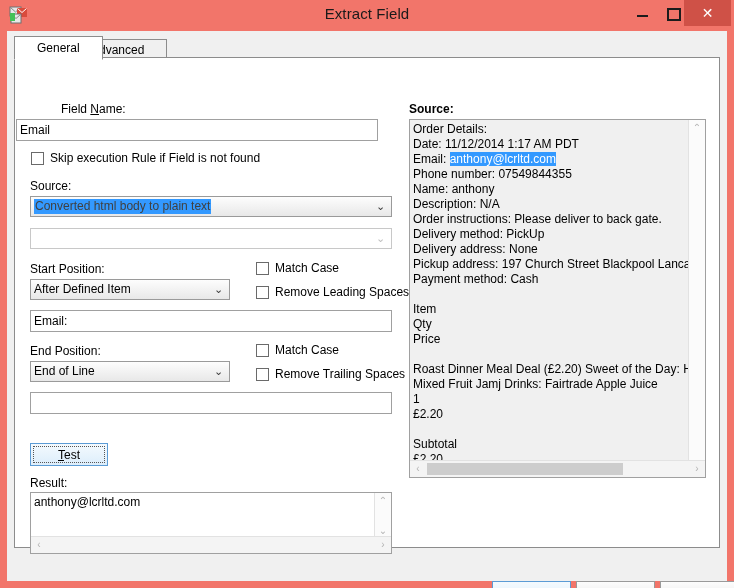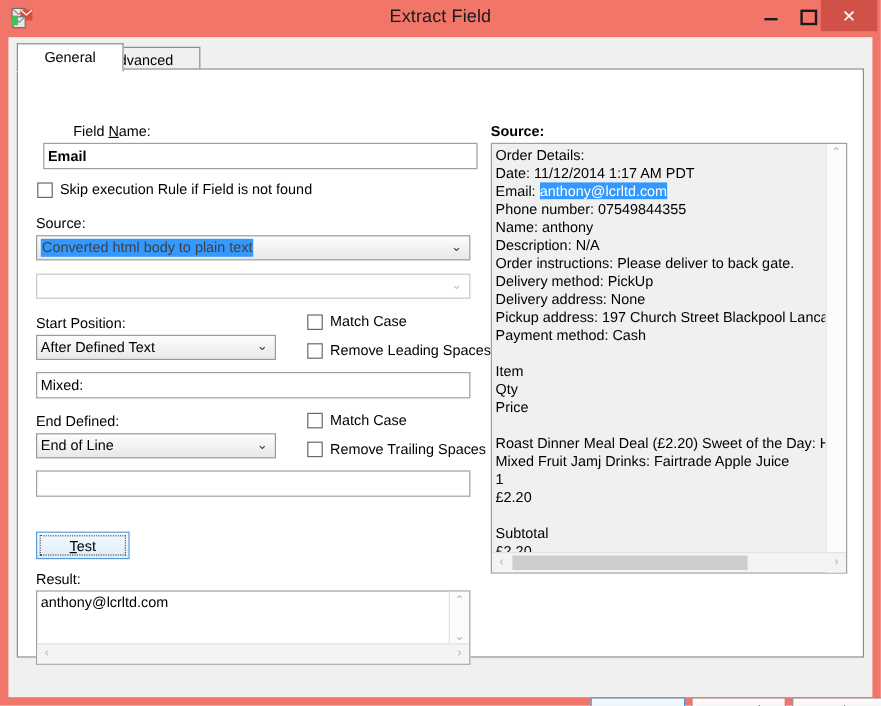--- a/index.html
+++ b/index.html
@@ -345,21 +345,21 @@
       </div>
       <div class="tab tab-advanced">
         <span>Advanced</span>
       </div>
     </div>
 
     <div class="page">
 
       <div class="lbl" style="left:15px; top:44px;margin-left:31px;"><span>Field </span><u>N</u><span>ame:</span></div>
 
-      <div class="textbox" style="left:21px; top:61px; width:362px; height:22px;font-weight:bold;">
+      <div class="textbox" style="left:1px; top:61px; width:362px; height:22px;">
         <span>Email</span>
       </div>
 
       <div class="check" style="left:16px; top:93px;">
         <span class="box"></span>
         <span class="txt">Skip execution Rule if Field is not found</span>
       </div>
 
       <div class="lbl" style="left:15px; top:121px;">Source:</div>
 
@@ -369,39 +369,39 @@
       </div>
 
       <div class="combo disabled" style="left:15px; top:170px; width:362px;">
         <span class="val"></span>
         <span class="arrow">⌄</span>
       </div>
 
       <div class="lbl" style="left:15px; top:204px;">Start Position:</div>
 
       <div class="combo" style="left:15px; top:221px; width:200px;">
-        <span class="val">After Defined Text</span>
+        <span class="val">After Defined Item</span>
         <span class="arrow">⌄</span>
       </div>
 
       <div class="check" style="left:241px; top:203px;">
         <span class="box"></span>
         <span class="txt">Match Case</span>
       </div>
 
       <div class="check" style="left:241px; top:227px;">
         <span class="box"></span>
         <span class="txt">Remove Leading Spaces</span>
       </div>
 
       <div class="textbox" style="left:15px; top:252px; width:362px; height:22px;">
-        <span>Mixed: </span>
-      </div>
-
-      <div class="lbl" style="left:15px; top:286px;">End Defined:</div>
+        <span>Email: </span>
+      </div>
+
+      <div class="lbl" style="left:15px; top:286px;">End Position:</div>
 
       <div class="combo" style="left:15px; top:303px; width:200px;">
         <span class="val">End of Line</span>
         <span class="arrow">⌄</span>
       </div>
 
       <div class="check" style="left:241px; top:285px;">
         <span class="box"></span>
         <span class="txt">Match Case</span>
       </div>

